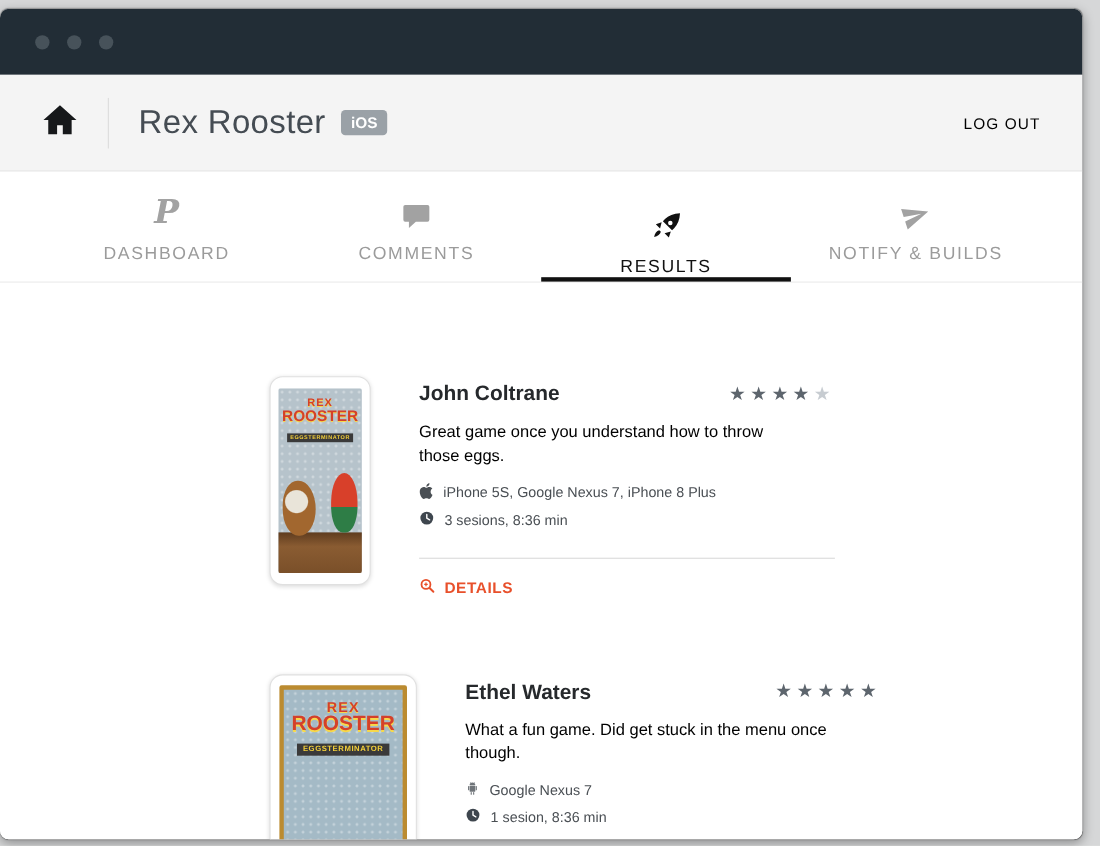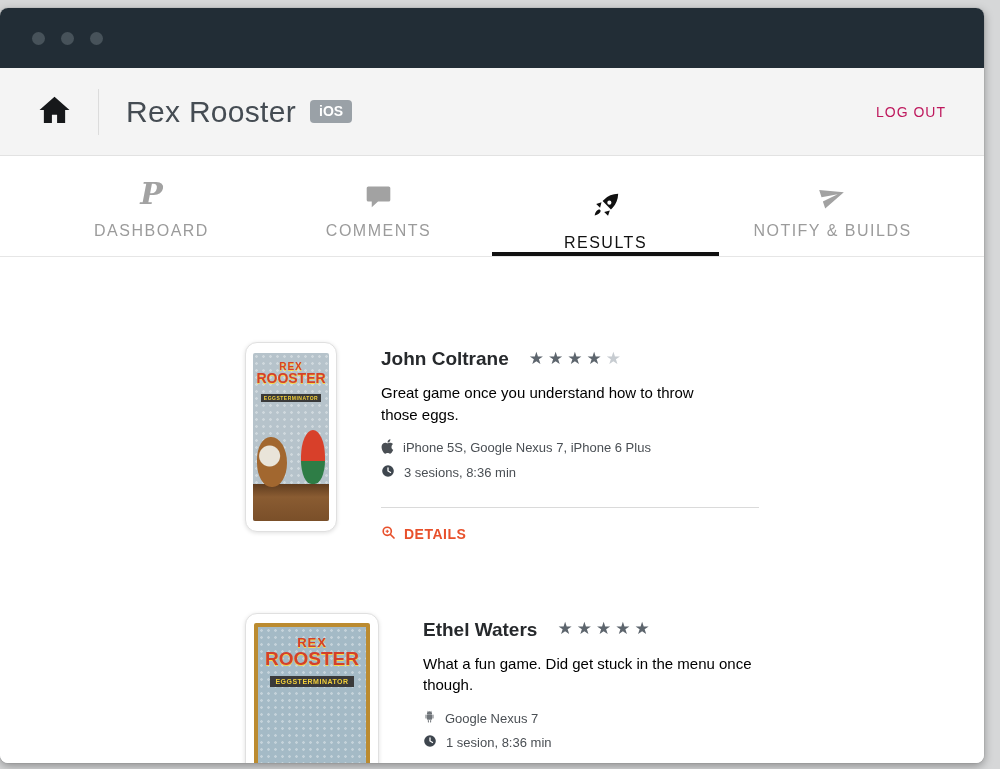--- a/index.html
+++ b/index.html
@@ -31,21 +31,21 @@
     padding: 0 38px;
     border-bottom: 1px solid #e2e2e2;
   }
   .home-btn { display: flex; align-items: center; cursor: pointer; }
   .vdiv { width: 1px; height: 46px; background: #dcdcdc; margin: 0 27px; }
   .app-title { font-size: 30px; color: #454c53; font-weight: 400; letter-spacing: .3px; }
   .platform-badge {
     margin-left: 14px; background: #9aa1a7; color: #fff;
     font-size: 14px; font-weight: bold; padding: 3px 9px 4px; border-radius: 4px;
   }
-  .logout { margin-left: auto; font-size: 14px; color: #be185d; letter-spacing: 1px; cursor: pointer; }
+  .logout { margin-left: auto; font-size: 14px; color: #000000; letter-spacing: 1px; cursor: pointer; }
   
   .tabs {
     height: 101px; background: #fff;
     display: flex; padding: 0 38px;
     border-bottom: 1px solid #e6e6e6;
   }
   .tab {
     flex: 1; display: flex; flex-direction: column;
     align-items: center; justify-content: center; gap: 13px;
     color: #9b9b9b; cursor: pointer;
@@ -97,21 +97,21 @@
   }
   .art-rooster-char {
     position: absolute; right: 5%; bottom: 22%; width: 32%; height: 32%;
     background: linear-gradient(#d8402a 58%, #2e7d46 58%);
     border-radius: 50% 50% 44% 44%; z-index: 1;
   }
   .art-ground { position: absolute; bottom: 0; width: 100%; height: 22%;
     background: linear-gradient(#5f3c1f, #8a5c32 35%, #7a4f29); z-index: 0; }
   
   .review-body { width: 378px; padding-top: 6px; }
-  .name-row { display: flex; align-items: center; gap: 20px; }
+  .name-row { display: flex; align-items: center; gap: 20px; justify-content: space-between; }
   .rname { font-size: 19px; font-weight: bold; color: #26292c; }
   .stars { font-size: 17px; letter-spacing: 4px; line-height: 1; padding-bottom: 2px; }
   .star.filled { color: #5d656d; }
   .star.empty  { color: #c7ccd1; }
   .rtext { margin-top: 12px; font-size: 15px; color: #000000; line-height: 1.45; max-width: 352px; }
   .meta { margin-top: 13px; }
   .meta-row { display: flex; align-items: center; gap: 9px; font-size: 13px; color: #4a4f54; margin-top: 7px; }
   .meta-row svg { flex-shrink: 0; }
   .divider { margin-top: 26px; border-top: 1px solid #dadada; }
   .details {
@@ -201,21 +201,21 @@
           <span class="stars"><span class="star filled">★</span><span class="star filled">★</span><span class="star filled">★</span><span class="star filled">★</span><span class="star empty">★</span></span>
         </div>
         <div class="rtext">Great game once you understand how to throw those eggs.</div>
         <div class="meta">
           <div class="meta-row">
             <span>
               <svg width="13" height="15" viewBox="0 0 17 20">
                   <path d="M13.8 10.6c0-2.5 2-3.7 2.1-3.8-1.2-1.7-3-1.9-3.6-1.9-1.5-.2-3 .9-3.7.9-.8 0-2-.9-3.2-.9C3.7 5 2.2 6 1.4 7.4c-1.7 3-.4 7.3 1.2 9.7.8 1.2 1.7 2.5 3 2.4 1.2 0 1.6-.8 3.1-.8s1.9.8 3.2.8c1.3 0 2.1-1.2 2.9-2.4.9-1.4 1.3-2.7 1.3-2.8 0 0-2.5-1-2.3-3.7zM11.4 3.3c.7-.8 1.1-1.9 1-3-1 0-2.1.6-2.8 1.4-.6.7-1.2 1.9-1 3 1.1.1 2.2-.6 2.8-1.4z" fill="#4a4f54"></path>
                 </svg>
             </span>
-            <span>iPhone 5S, Google Nexus 7, iPhone 6 Plus</span>
+            <span>iPhone 5S, Google Nexus 7, iPhone 8 Plus</span>
           </div>
           <div class="meta-row">
             <span>
               <svg width="14" height="14" viewBox="0 0 24 24">
                   <circle cx="12" cy="12" r="10" fill="#3e464e"></circle>
                   <path d="M12 6.5V12l4.4 2.6" stroke="#fff" stroke-width="2.2" fill="none" stroke-linecap="round"></path>
                 </svg>
             </span>
             <span>3 sesions, 8:36 min</span>
           </div>

